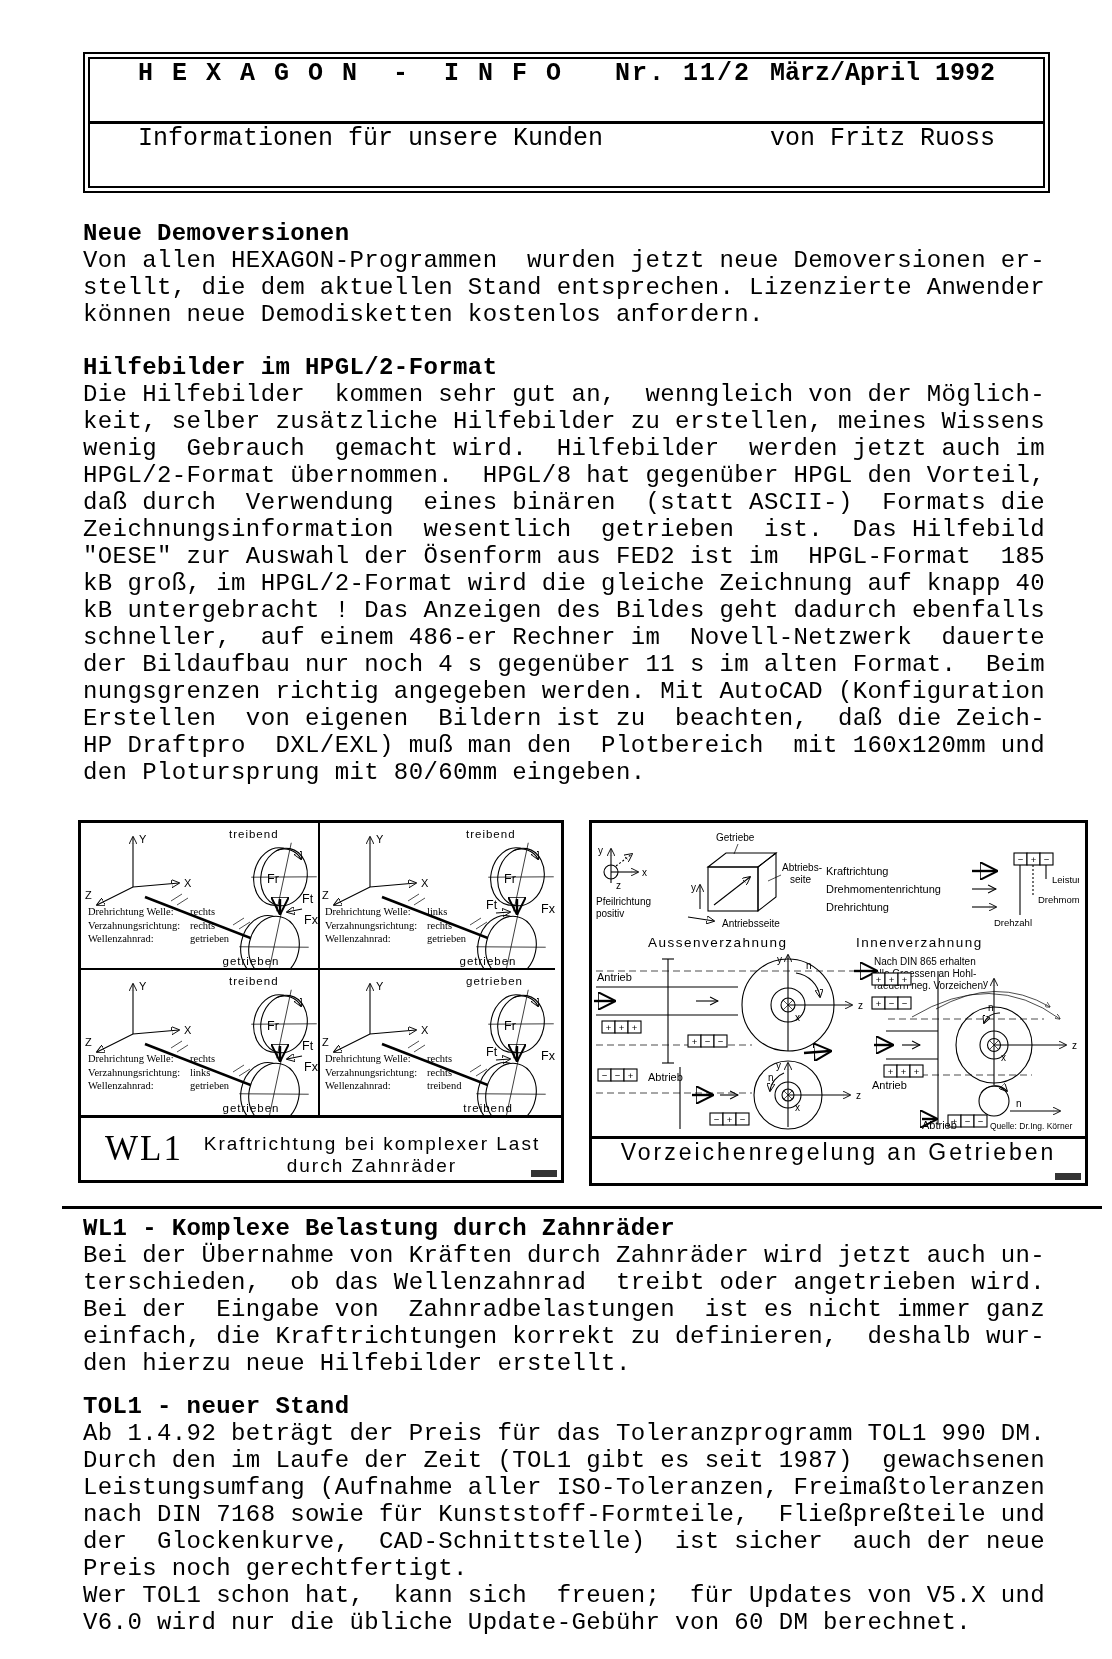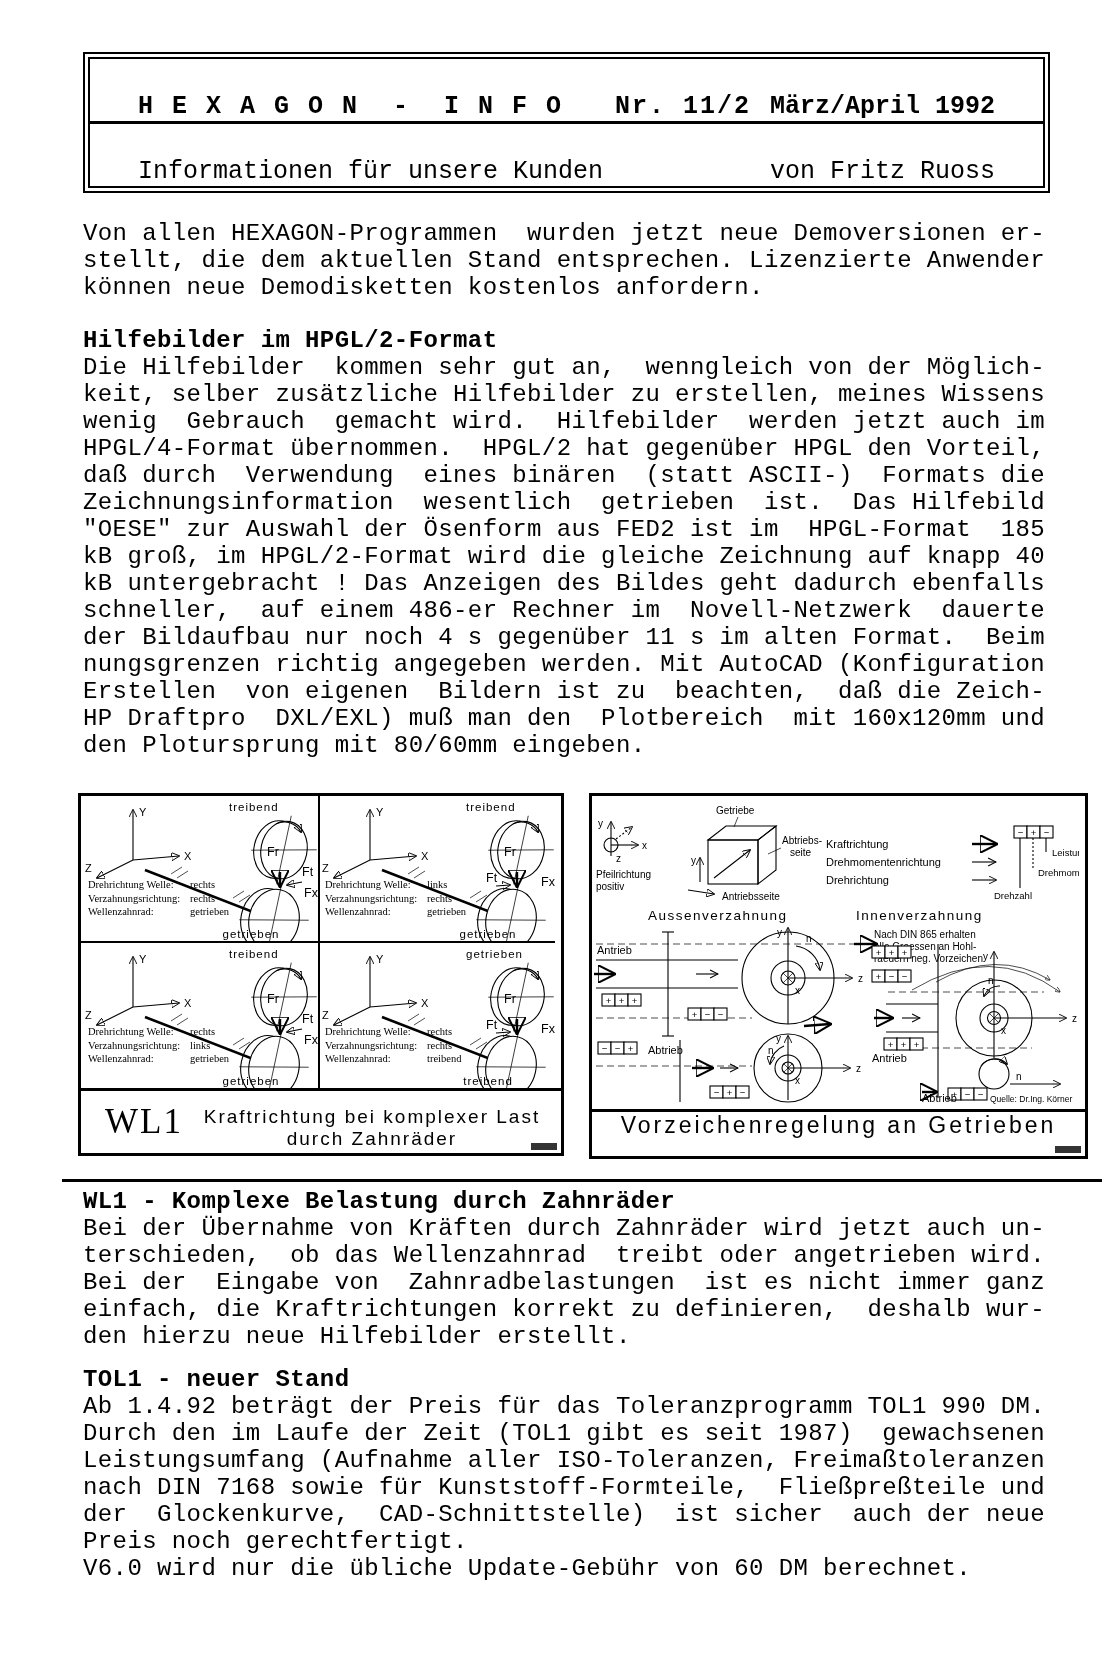--- a/index.html
+++ b/index.html
@@ -1,20 +1,20 @@
 <!DOCTYPE html>
 <html><head>
 <meta charset="utf-8">
 <style>
   html,body{margin:0;padding:0;background:#e8e8e8;}
   .page{width:1112px;height:1659px;background:#fff;position:relative;overflow:hidden;
         font-family:"Liberation Mono","DejaVu Sans Mono",monospace;color:#000;}
   
   .hbox{margin:57px 67px 0 88px;border:2px solid #000;box-shadow:0 0 0 3px #fff,0 0 0 5px #000;}
-  .hrow{display:flex;align-items:flex-end;height:62px;padding:0 48px;font-size:25px;white-space:pre;}
+  .hrow{display:flex;align-items:flex-start;height:62px;padding:0 48px;font-size:25px;white-space:pre;}
   .hrow1{font-weight:bold;letter-spacing:2px;border-bottom:3px solid #000;}
   .hissue{margin-left:52px;}
   .hright{margin-left:auto;letter-spacing:0;}
   
   .sect{margin-left:83px;}
   .shead{font-weight:bold;font-size:24px;line-height:27px;letter-spacing:.4px;white-space:pre;}
   .line{font-size:24px;line-height:27px;letter-spacing:.4px;white-space:pre;}
   .mt1{margin-top:32px}.mt2{margin-top:26px}.mt3{margin-top:6px}.mt4{margin-top:16px}
   .rule{margin:20px 10px 4px 62px;border-top:3px solid #000;height:0;}
   
@@ -76,31 +76,32 @@
       <span class="hissue">Nr. 11/2</span>
       <span class="hright">März/April 1992</span>
     </div>
     <div class="hrow">
       <span>Informationen für unsere Kunden</span>
       <span class="hright">von Fritz Ruoss</span>
     </div>
   </div>
 
   <div class="sect mt1">
+    <div class="shead">Neue Demoversionen</div>
     <div class="line">Von allen HEXAGON-Programmen  wurden jetzt neue Demoversionen er-</div>
     <div class="line">stellt, die dem aktuellen Stand entsprechen. Lizenzierte Anwender</div>
     <div class="line">können neue Demodisketten kostenlos anfordern.</div>
   </div>
 
   <div class="sect mt2">
     <div class="shead">Hilfebilder im HPGL/2-Format</div>
     <div class="line">Die Hilfebilder  kommen sehr gut an,  wenngleich von der Möglich-</div>
     <div class="line">keit, selber zusätzliche Hilfebilder zu erstellen, meines Wissens</div>
     <div class="line">wenig  Gebrauch  gemacht wird.  Hilfebilder  werden jetzt auch im</div>
-    <div class="line">HPGL/4-Format übernommen.  HPGL/2 hat gegenüber HPGL den Vorteil,</div>
+    <div class="line">HPGL/2-Format übernommen.  HPGL/8 hat gegenüber HPGL den Vorteil,</div>
     <div class="line">daß durch  Verwendung  eines binären  (statt ASCII-)  Formats die</div>
     <div class="line">Zeichnungsinformation  wesentlich  getrieben  ist.  Das Hilfebild</div>
     <div class="line">"OESE" zur Auswahl der Ösenform aus FED2 ist im  HPGL-Format  185</div>
     <div class="line">kB groß, im HPGL/2-Format wird die gleiche Zeichnung auf knapp 40</div>
     <div class="line">kB untergebracht ! Das Anzeigen des Bildes geht dadurch ebenfalls</div>
     <div class="line">schneller,  auf einem 486-er Rechner im  Novell-Netzwerk  dauerte</div>
     <div class="line">der Bildaufbau nur noch 4 s gegenüber 11 s im alten Format.  Beim</div>
     <div class="line">nungsgrenzen richtig angegeben werden. Mit AutoCAD (Konfiguration</div>
     <div class="line">Erstellen  von eigenen  Bildern ist zu  beachten,  daß die Zeich-</div>
     <div class="line">HP Draftpro  DXL/EXL) muß man den  Plotbereich  mit 160x120mm und</div>
@@ -550,16 +551,17 @@
   </div>
 
   <div class="sect mt4">
     <div class="shead">TOL1 - neuer Stand</div>
     <div class="line">Ab 1.4.92 beträgt der Preis für das Toleranzprogramm TOL1 990 DM.</div>
     <div class="line">Durch den im Laufe der Zeit (TOL1 gibt es seit 1987)  gewachsenen</div>
     <div class="line">Leistungsumfang (Aufnahme aller ISO-Toleranzen, Freimaßtoleranzen</div>
     <div class="line">nach DIN 7168 sowie für Kunststoff-Formteile,  Fließpreßteile und</div>
     <div class="line">der  Glockenkurve,  CAD-Schnittstelle)  ist sicher  auch der neue</div>
     <div class="line">Preis noch gerechtfertigt.</div>
+    <div class="line">Wer TOL1 schon hat,  kann sich  freuen;  für Updates von V5.X und</div>
     <div class="line">V6.0 wird nur die übliche Update-Gebühr von 60 DM berechnet.</div>
   </div>
 
 </div>
 
 </body></html>

